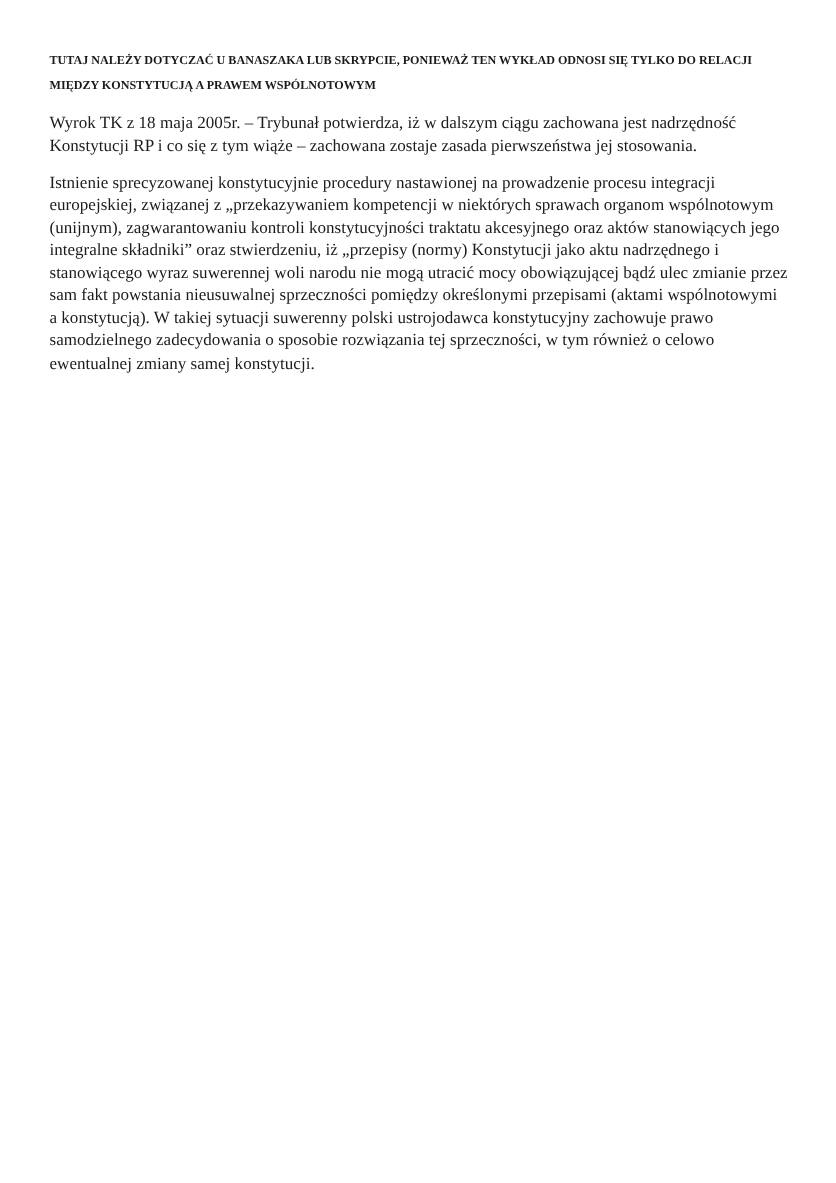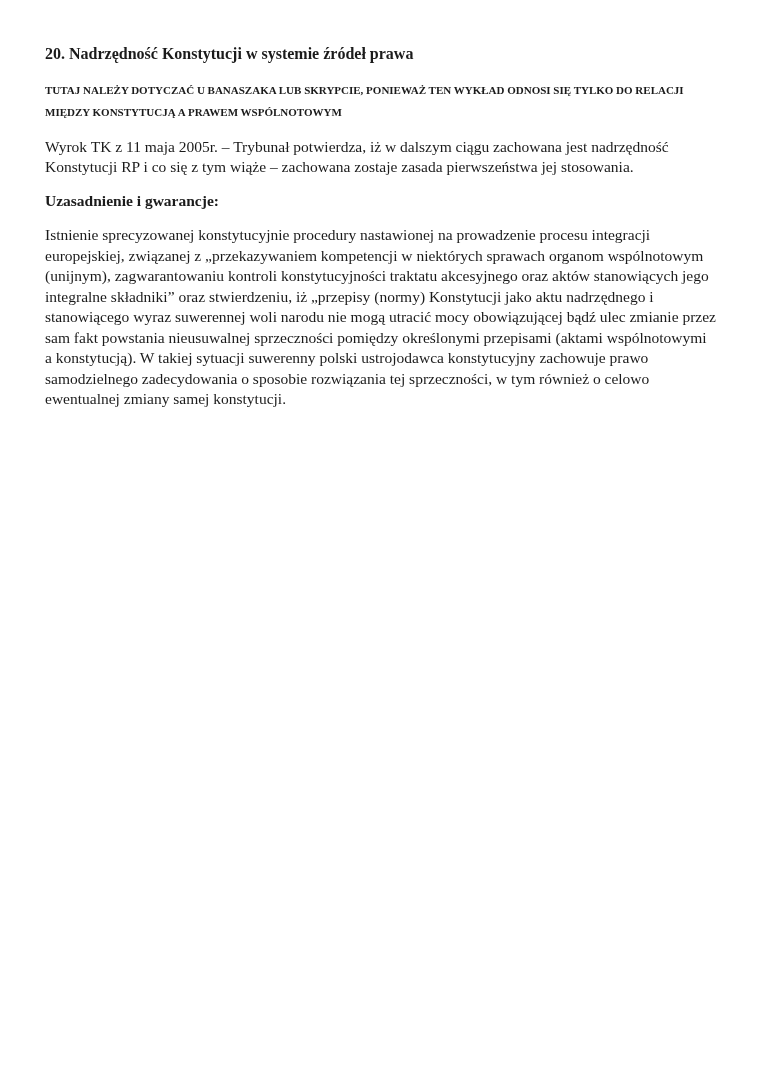--- a/index.html
+++ b/index.html
@@ -40,23 +40,21 @@
   }
   .doc-subheading {
     font-weight: bold;
     margin: 0 0 13.5px 0;
   }
 </style>
 </head>
 <body>
 
 <div class="page">
-  <p class="doc-heading">20. Nadrzędność Konstytucji w systemie źródeł prawa</p>
 
   <p class="doc-warning">TUTAJ NALEŻY DOTYCZAĆ U BANASZAKA LUB SKRYPCIE, PONIEWAŻ TEN WYKŁAD ODNOSI SIĘ TYLKO DO RELACJI MIĘDZY KONSTYTUCJĄ A PRAWEM WSPÓLNOTOWYM</p>
 
 
-  <p class="doc-para">Wyrok TK z 11 maja 2005r. – Trybunał potwierdza, iż w dalszym ciągu zachowana jest nadrzędność Konstytucji RP i co się z tym wiąże – zachowana zostaje zasada pierwszeństwa jej stosowania.</p>
+  <p class="doc-para">Wyrok TK z 18 maja 2005r. – Trybunał potwierdza, iż w dalszym ciągu zachowana jest nadrzędność Konstytucji RP i co się z tym wiąże – zachowana zostaje zasada pierwszeństwa jej stosowania.</p>
 
-  <p class="doc-subheading">Uzasadnienie i gwarancje:</p>
 
   <p class="doc-para">Istnienie sprecyzowanej konstytucyjnie procedury nastawionej na prowadzenie procesu integracji europejskiej, związanej z „przekazywaniem kompetencji w niektórych sprawach organom wspólnotowym (unijnym), zagwarantowaniu kontroli konstytucyjności traktatu akcesyjnego oraz aktów stanowiących jego integralne składniki” oraz stwierdzeniu, iż „przepisy (normy) Konstytucji jako aktu nadrzędnego i stanowiącego wyraz suwerennej woli narodu nie mogą utracić mocy obowiązującej bądź ulec zmianie przez sam fakt powstania nieusuwalnej sprzeczności pomiędzy określonymi przepisami (aktami wspólnotowymi a konstytucją). W takiej sytuacji suwerenny polski ustrojodawca konstytucyjny zachowuje prawo samodzielnego zadecydowania o sposobie rozwiązania tej sprzeczności, w tym również o celowo ewentualnej zmiany samej konstytucji.</p>
 </div>
 
 </body></html>

